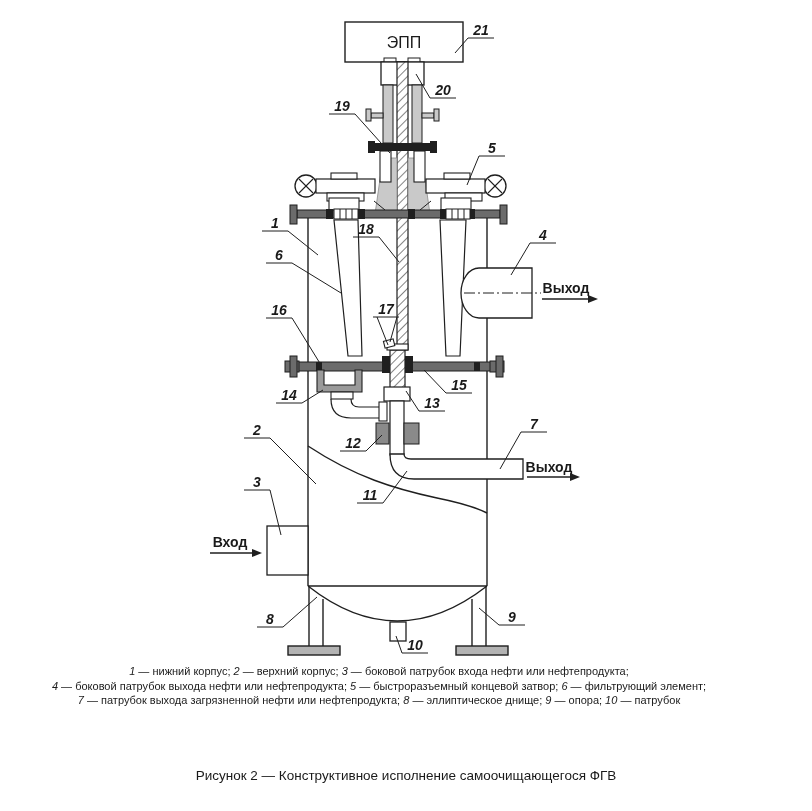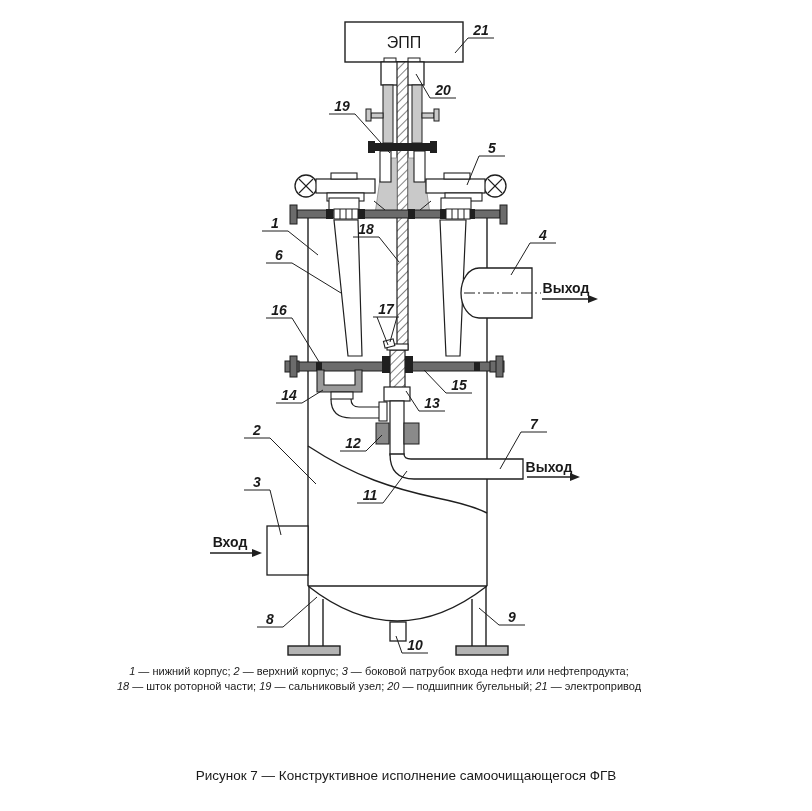--- a/index.html
+++ b/index.html
@@ -295,16 +295,17 @@
     <g>
       <text class="callout-num" stroke="none" fill="#1a1a1a" x="415" y="642" text-anchor="middle">10</text>
       <line x1="402" y1="645" x2="428" y2="645"></line>
           <line x1="402" y1="645" x2="396" y2="628"></line>
     </g>
   </g>
 </svg>
 
 <div id="caption">
       <div class="cap-line"><i>1</i> — нижний корпус; <i>2</i> — верхний корпус; <i>3</i> — боковой патрубок входа нефти или нефтепродукта;</div>
-      <div class="cap-line"><i>18</i> — шток роторной части; <i>19</i> — сальниковый узел; <i>20</i> — подшипник бугельный; <i>21</i> — электропривод</div>
+      <div class="cap-line"><i>4</i> — боковой патрубок выхода нефти или нефтепродукта; <i>5</i> — быстроразъемный концевой затвор; <i>6</i> — фильтрующий элемент;</div>
+      <div class="cap-line"><i>7</i> — патрубок выхода загрязненной нефти или нефтепродукта; <i>8</i> — эллиптическое днище; <i>9</i> — опора; <i>10</i> — патрубок</div>
     </div>
-<div id="fig-title">Рисунок 7 — Конструктивное исполнение самоочищающегося ФГВ</div>
+<div id="fig-title">Рисунок 2 — Конструктивное исполнение самоочищающегося ФГВ</div>
 </div>
 
 </body></html>

